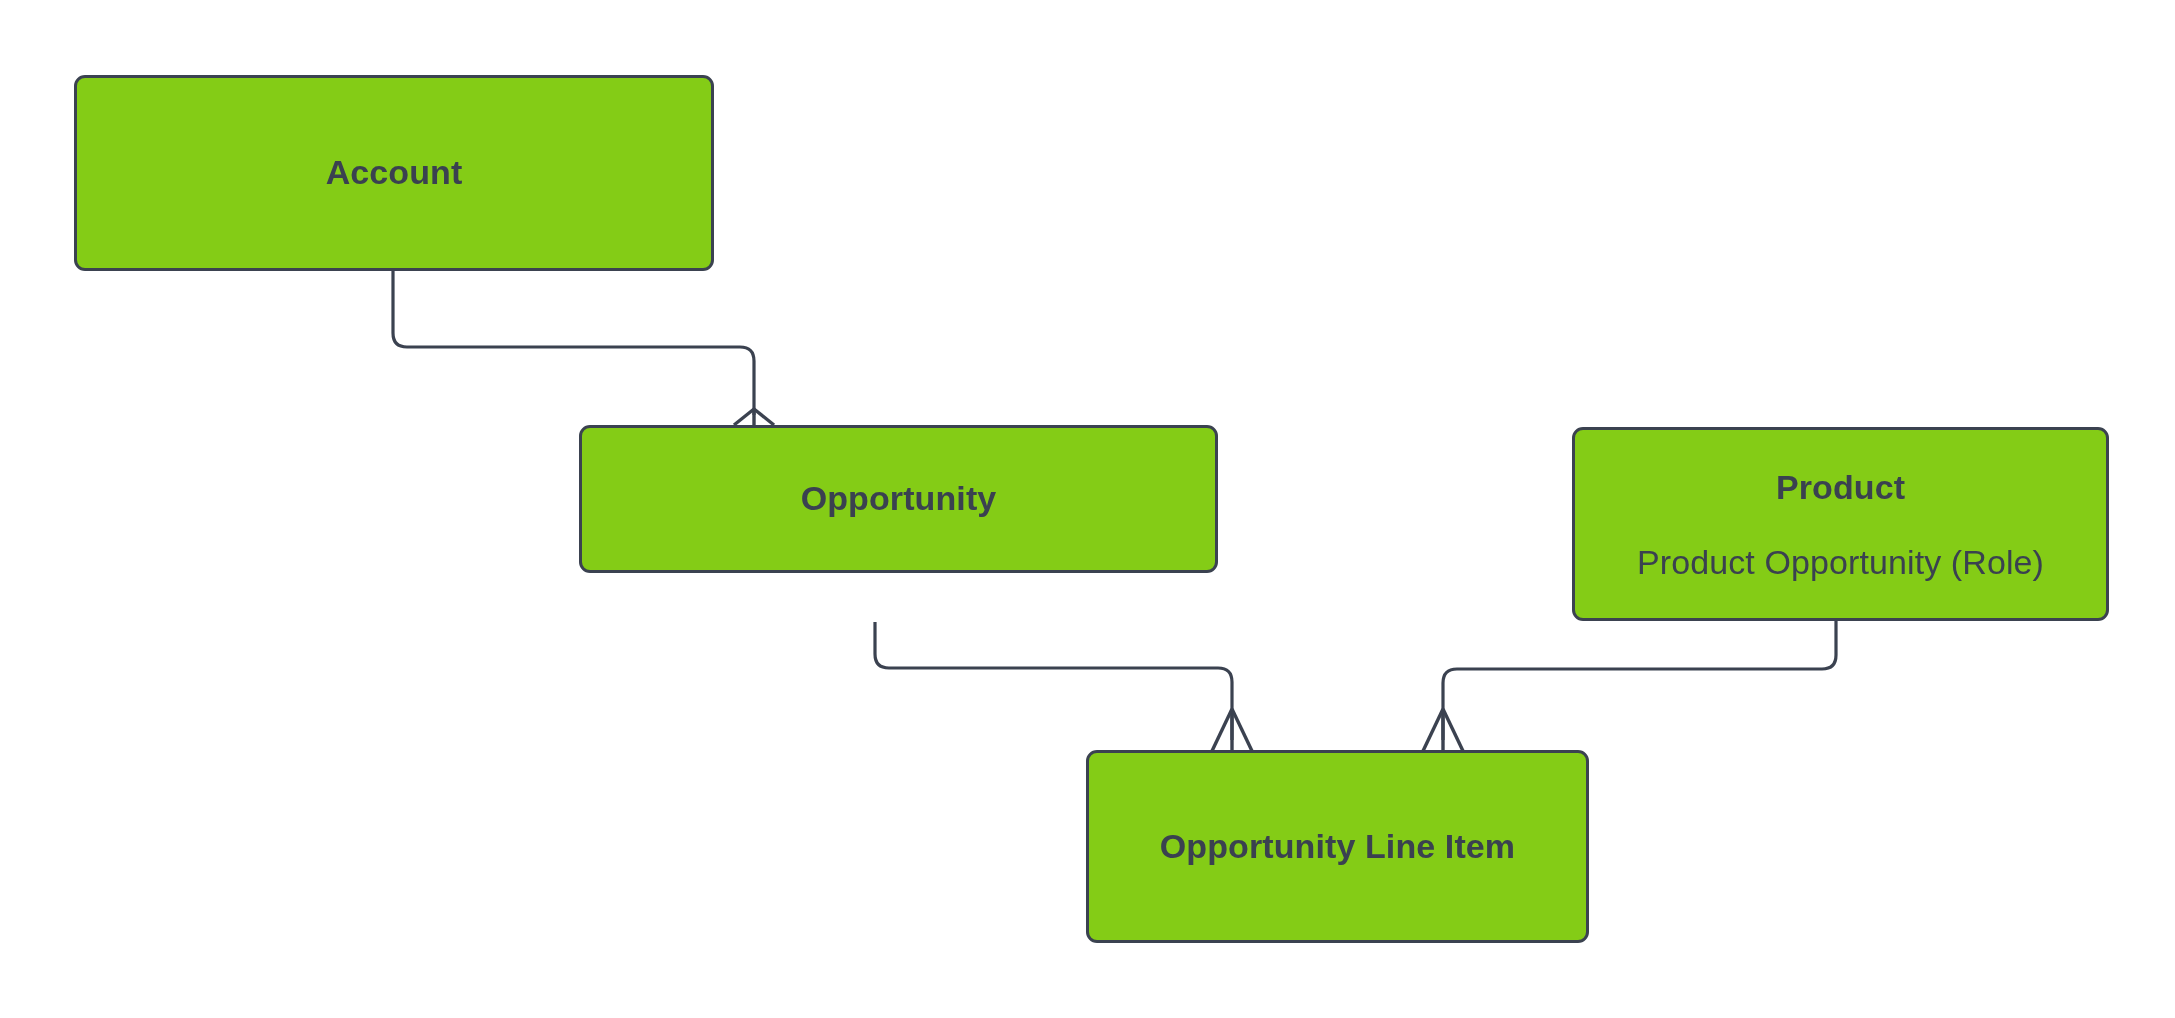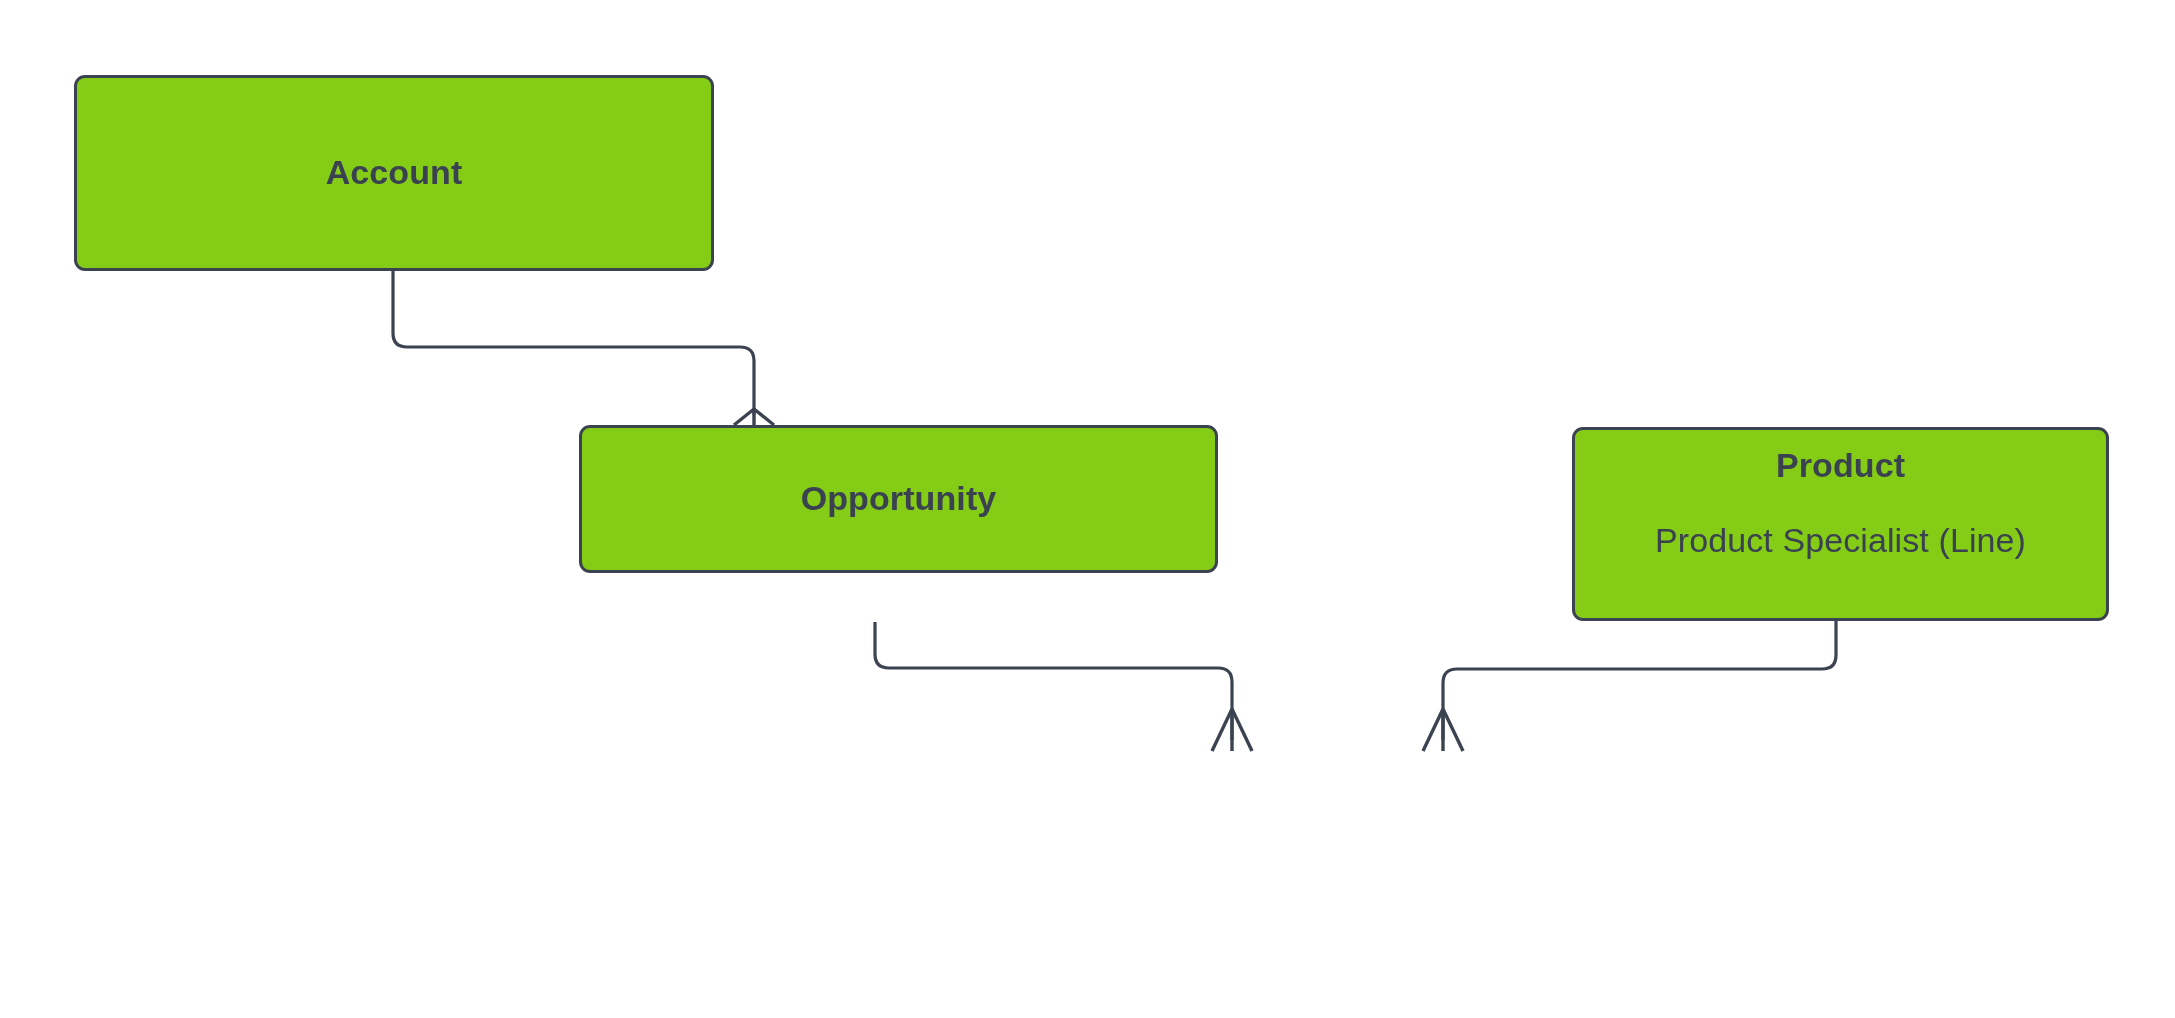--- a/index.html
+++ b/index.html
@@ -53,21 +53,21 @@
   .entity-subtitle {
     font-weight: normal;
     font-size: 34px;
     line-height: 1.15;
     color: #3a4150;
     letter-spacing: 0.1px;
   }
   .node-account      { left: 74px;   top: 75px;  width: 640px; height: 196px; }
   .node-opportunity  { left: 579px;  top: 425px; width: 639px; height: 148px; }
   .node-product      { left: 1572px; top: 427px; width: 537px; height: 194px;
-                       justify-content: flex-start; padding-top: 16px; }
+                       justify-content: flex-start; padding-top: 38px; }
   .node-product .entity-subtitle { margin-top: 36px; }
   .node-oli          { left: 1086px; top: 750px; width: 503px; height: 193px; }
 </style>
 </head>
 <body>
 
 <div id="diagram-canvas">
 
   <svg class="edge-layer" viewBox="0 0 2175 1018" width="2175" height="1018" xmlns="http://www.w3.org/2000/svg" fill="none">
 
@@ -102,17 +102,20 @@
   <div class="entity-node node-account">
     <div class="entity-title">Account</div>
   </div>
 
   <div class="entity-node node-opportunity">
     <div class="entity-title">Opportunity</div>
   </div>
 
   <div class="entity-node node-product">
     <div class="entity-title">Product</div>
-    <div class="entity-subtitle">Product Specialist (Line)</div>
+    <div class="entity-subtitle">Product Opportunity (Role)</div>
   </div>
 
+  <div class="entity-node node-oli">
+    <div class="entity-title">Opportunity Line Item</div>
+  </div>
 
 </div>
 
 </body></html>

